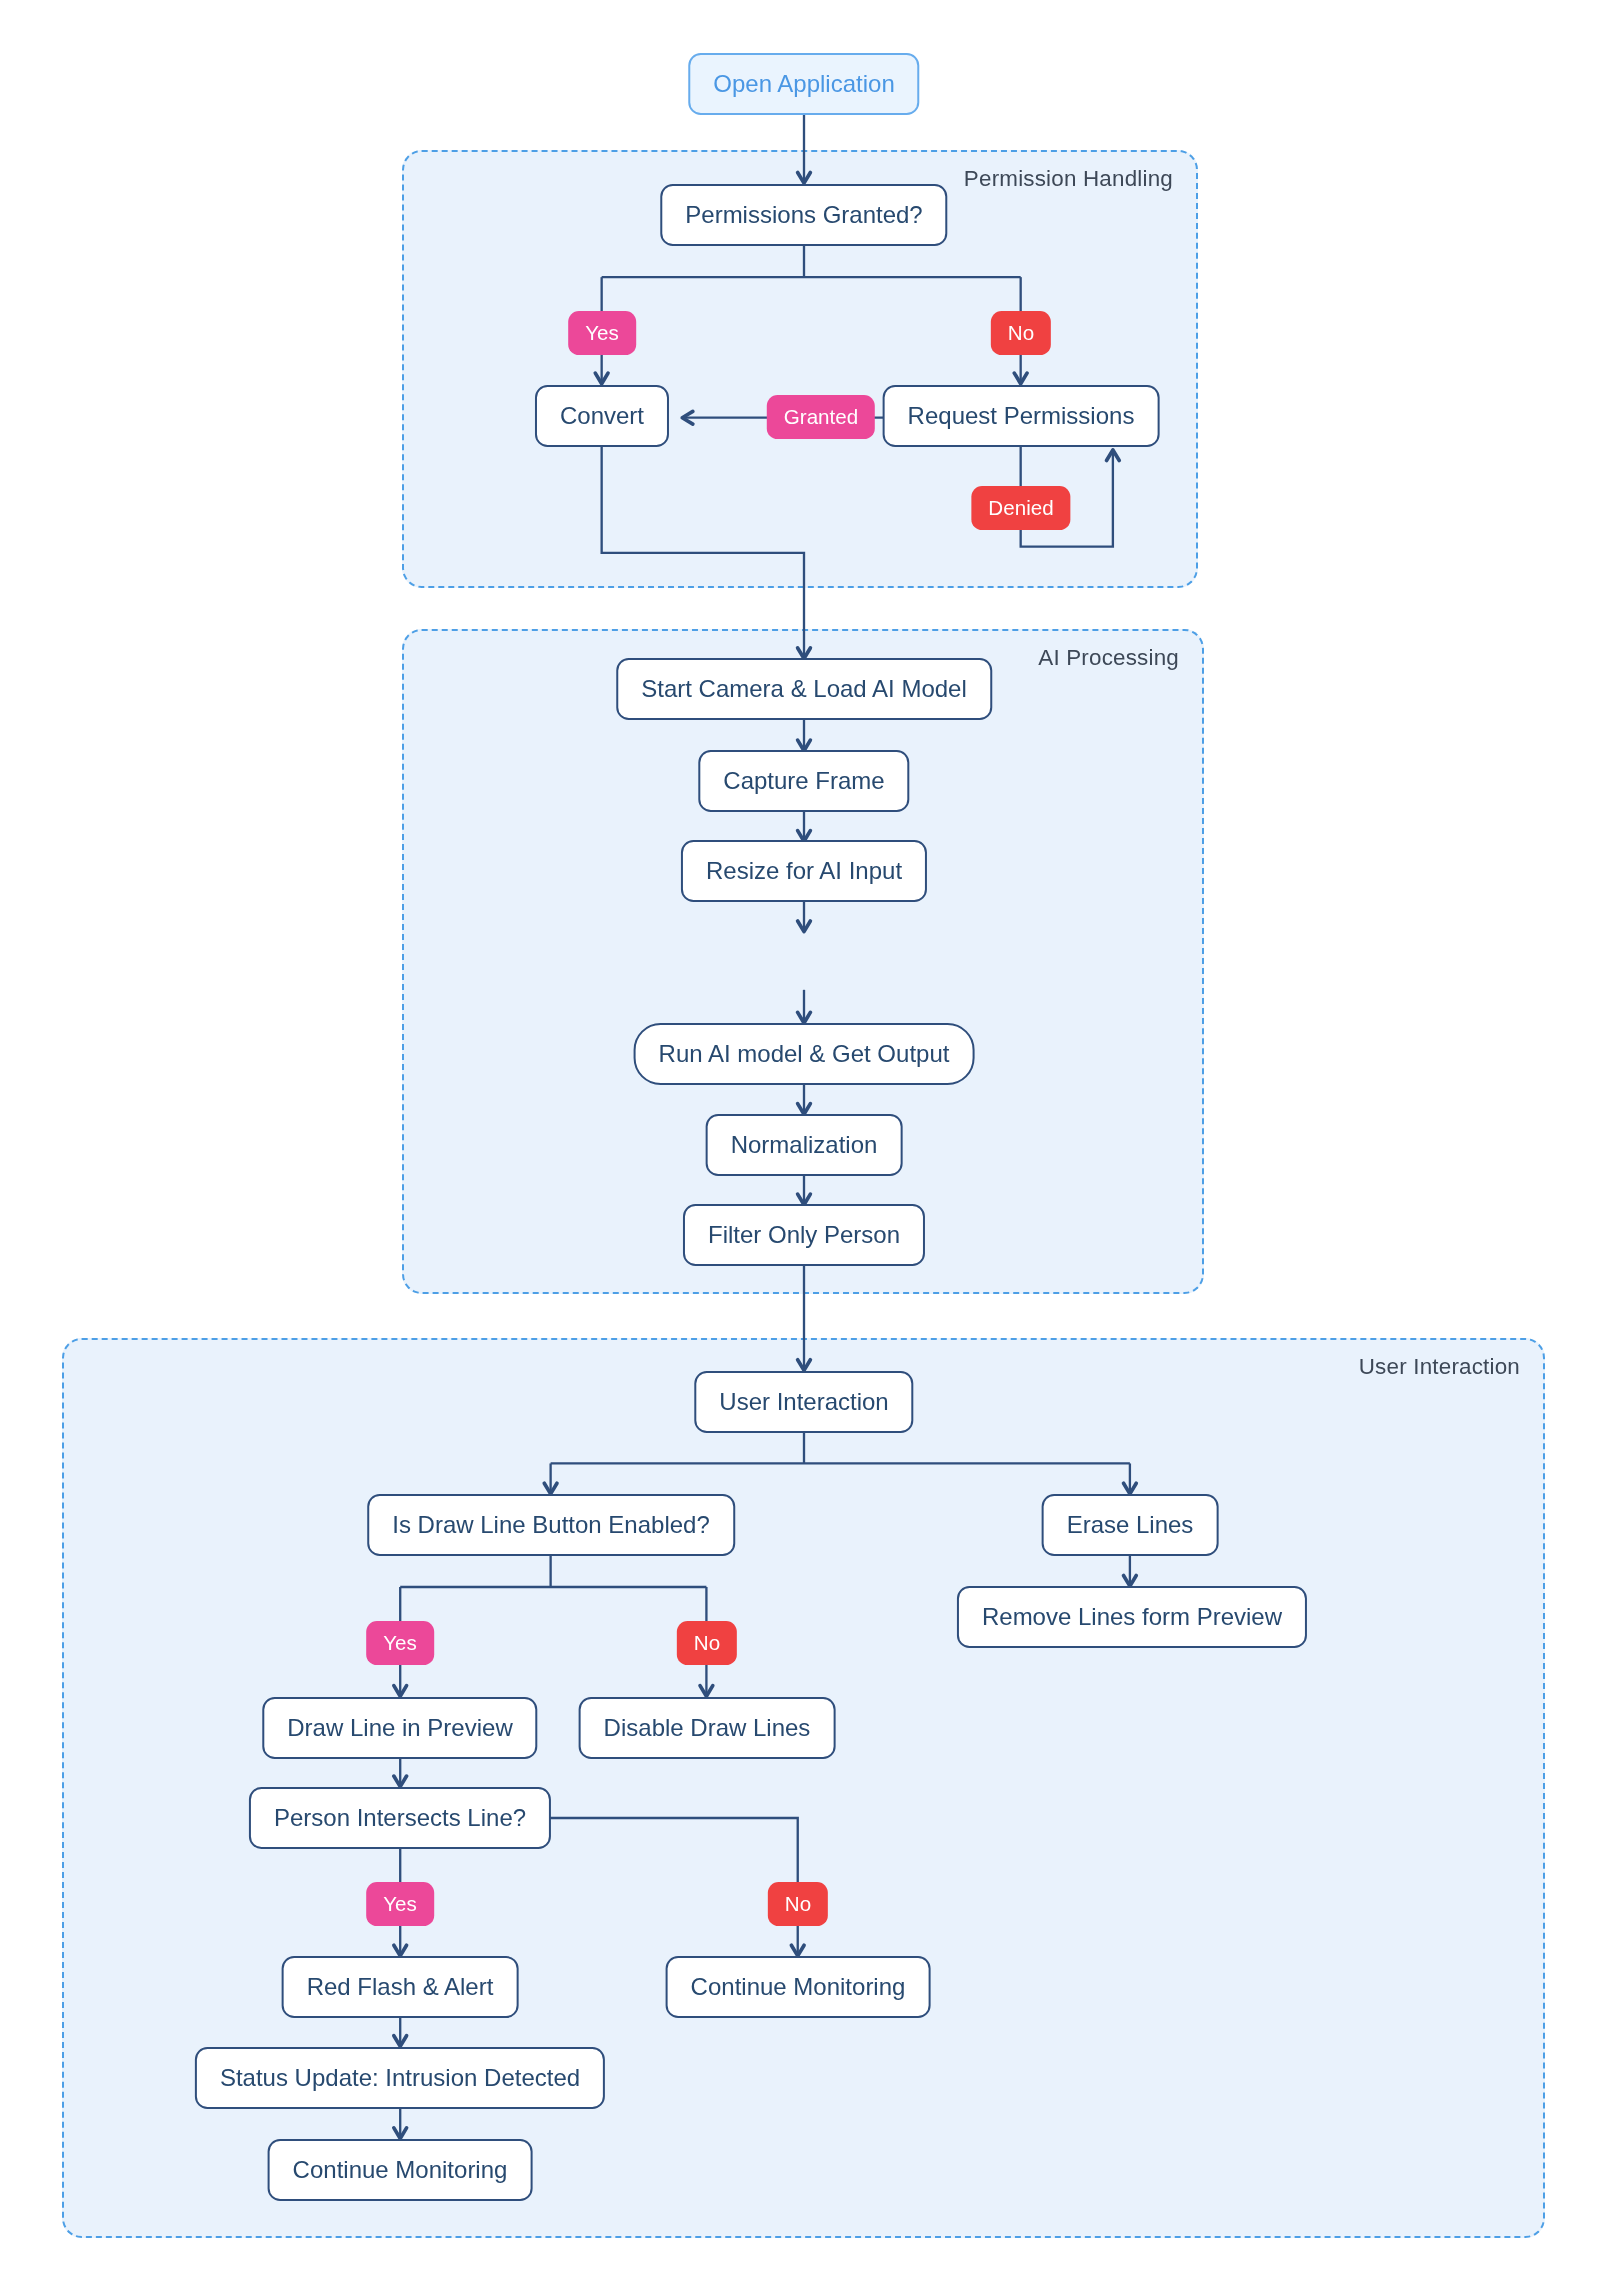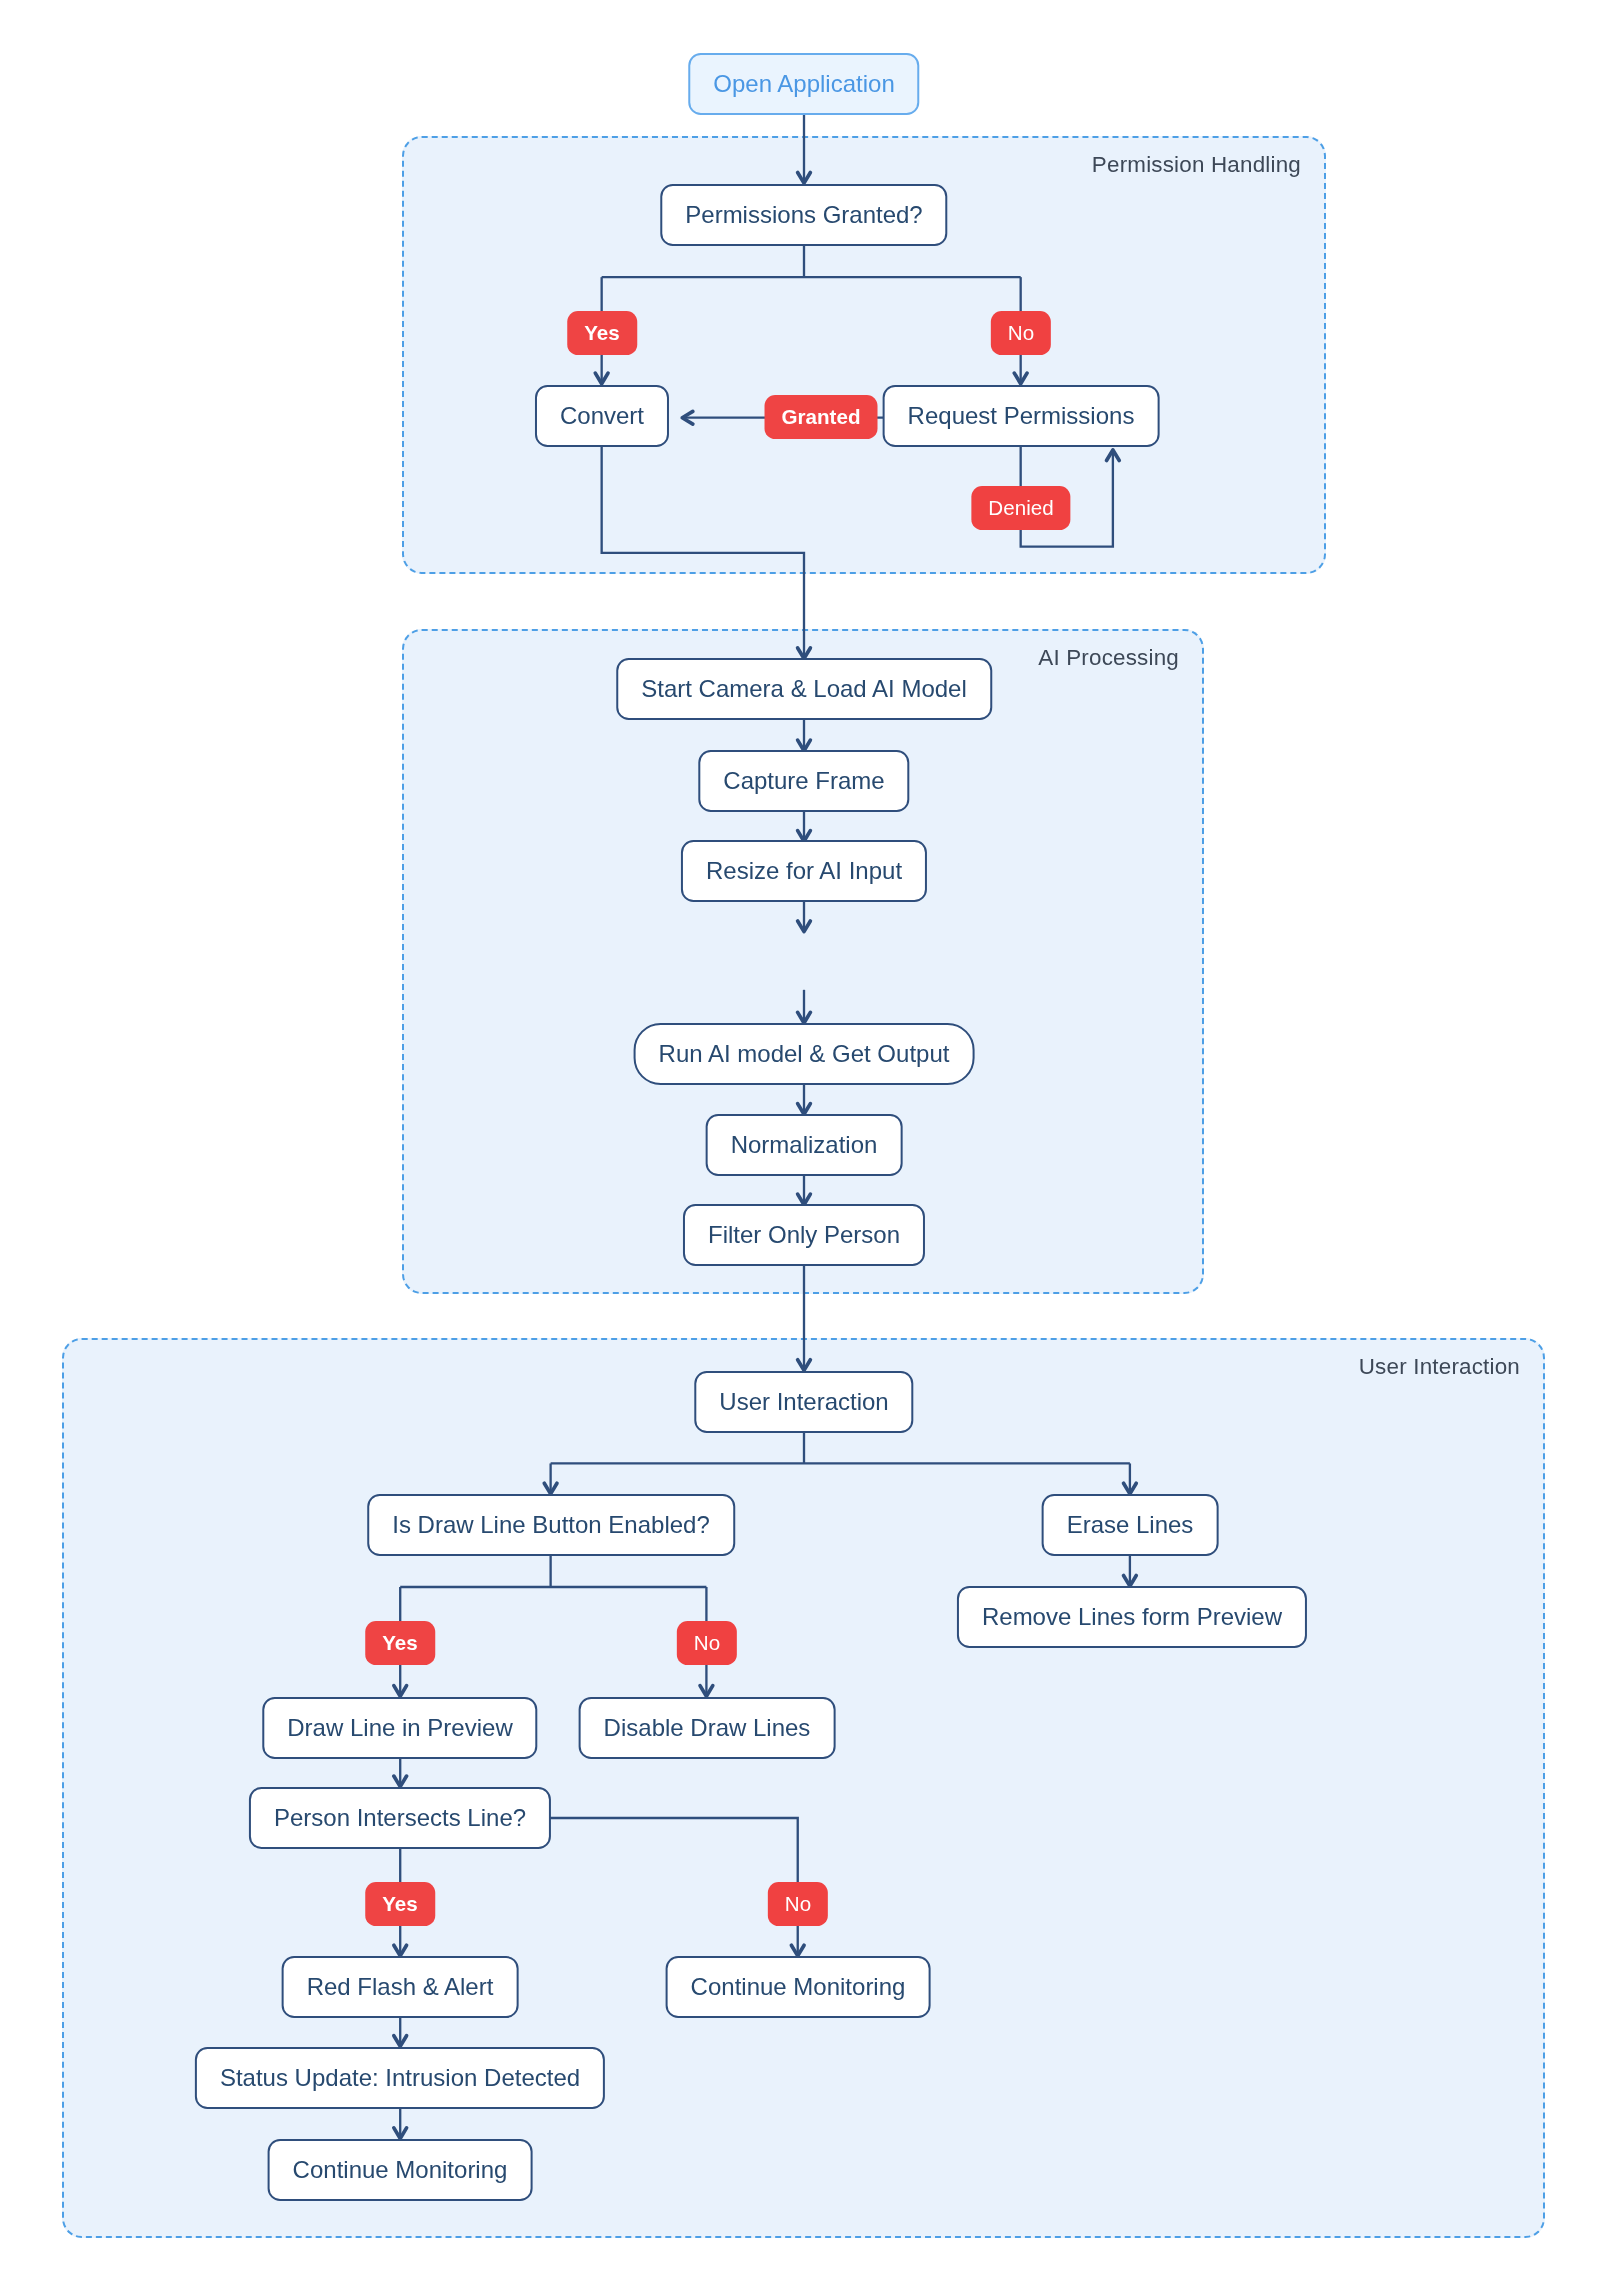--- a/index.html
+++ b/index.html
@@ -55,29 +55,29 @@
     transform:translate(-50%,-50%);
     border-radius:10.7px;
     color:#ffffff;
     font-size:20.6px;
     line-height:1;
     padding:11.6px 17px;
     white-space:nowrap;
     z-index:3;
     text-align:center;
   }
-  .badge.yes{background:#ef4444;font-weight:bold;}
+  .badge.yes{background:#ec4899;}
   .badge.no{background:#f04141;}
 </style>
 </head>
 <body>
 
 <div id="canvas">
 
-  <div class="section" style="left:402px;top:136px;width:924px;height:438px;">
+  <div class="section" style="left:402px;top:150px;width:796px;height:438px;">
     <div class="section-label">Permission Handling</div>
   </div>
 
   <div class="section" style="left:402px;top:629px;width:802px;height:665px;">
     <div class="section-label">AI Processing</div>
   </div>
 
   <div class="section" style="left:62px;top:1338px;width:1483px;height:900px;">
     <div class="section-label">User Interaction</div>
   </div>

